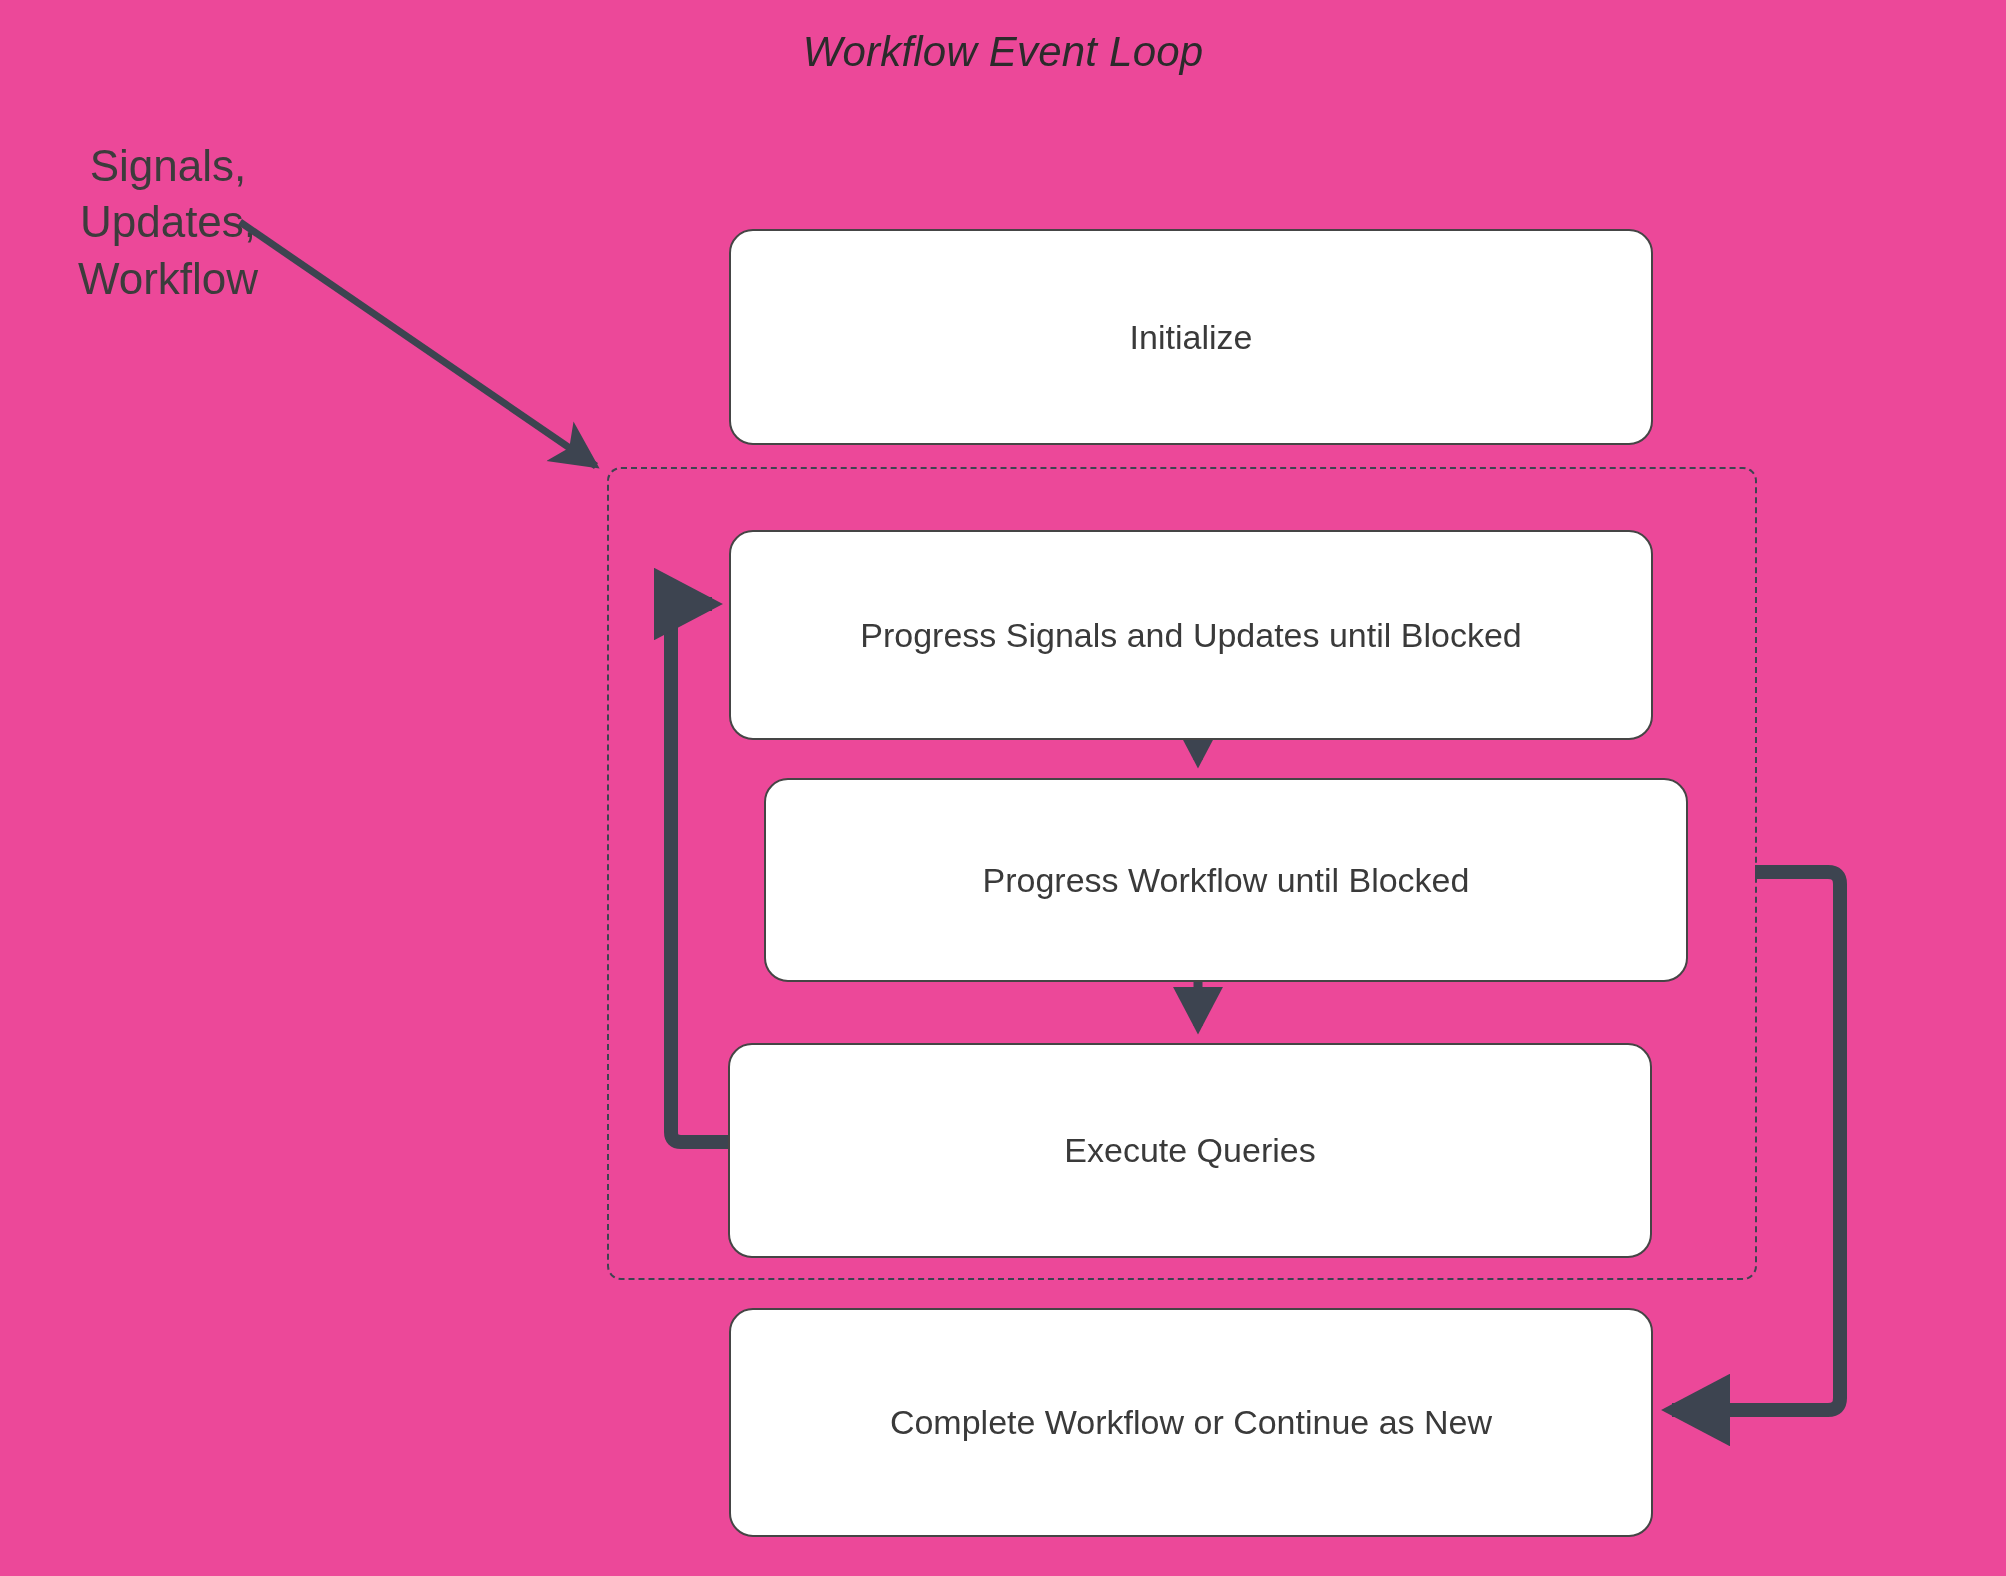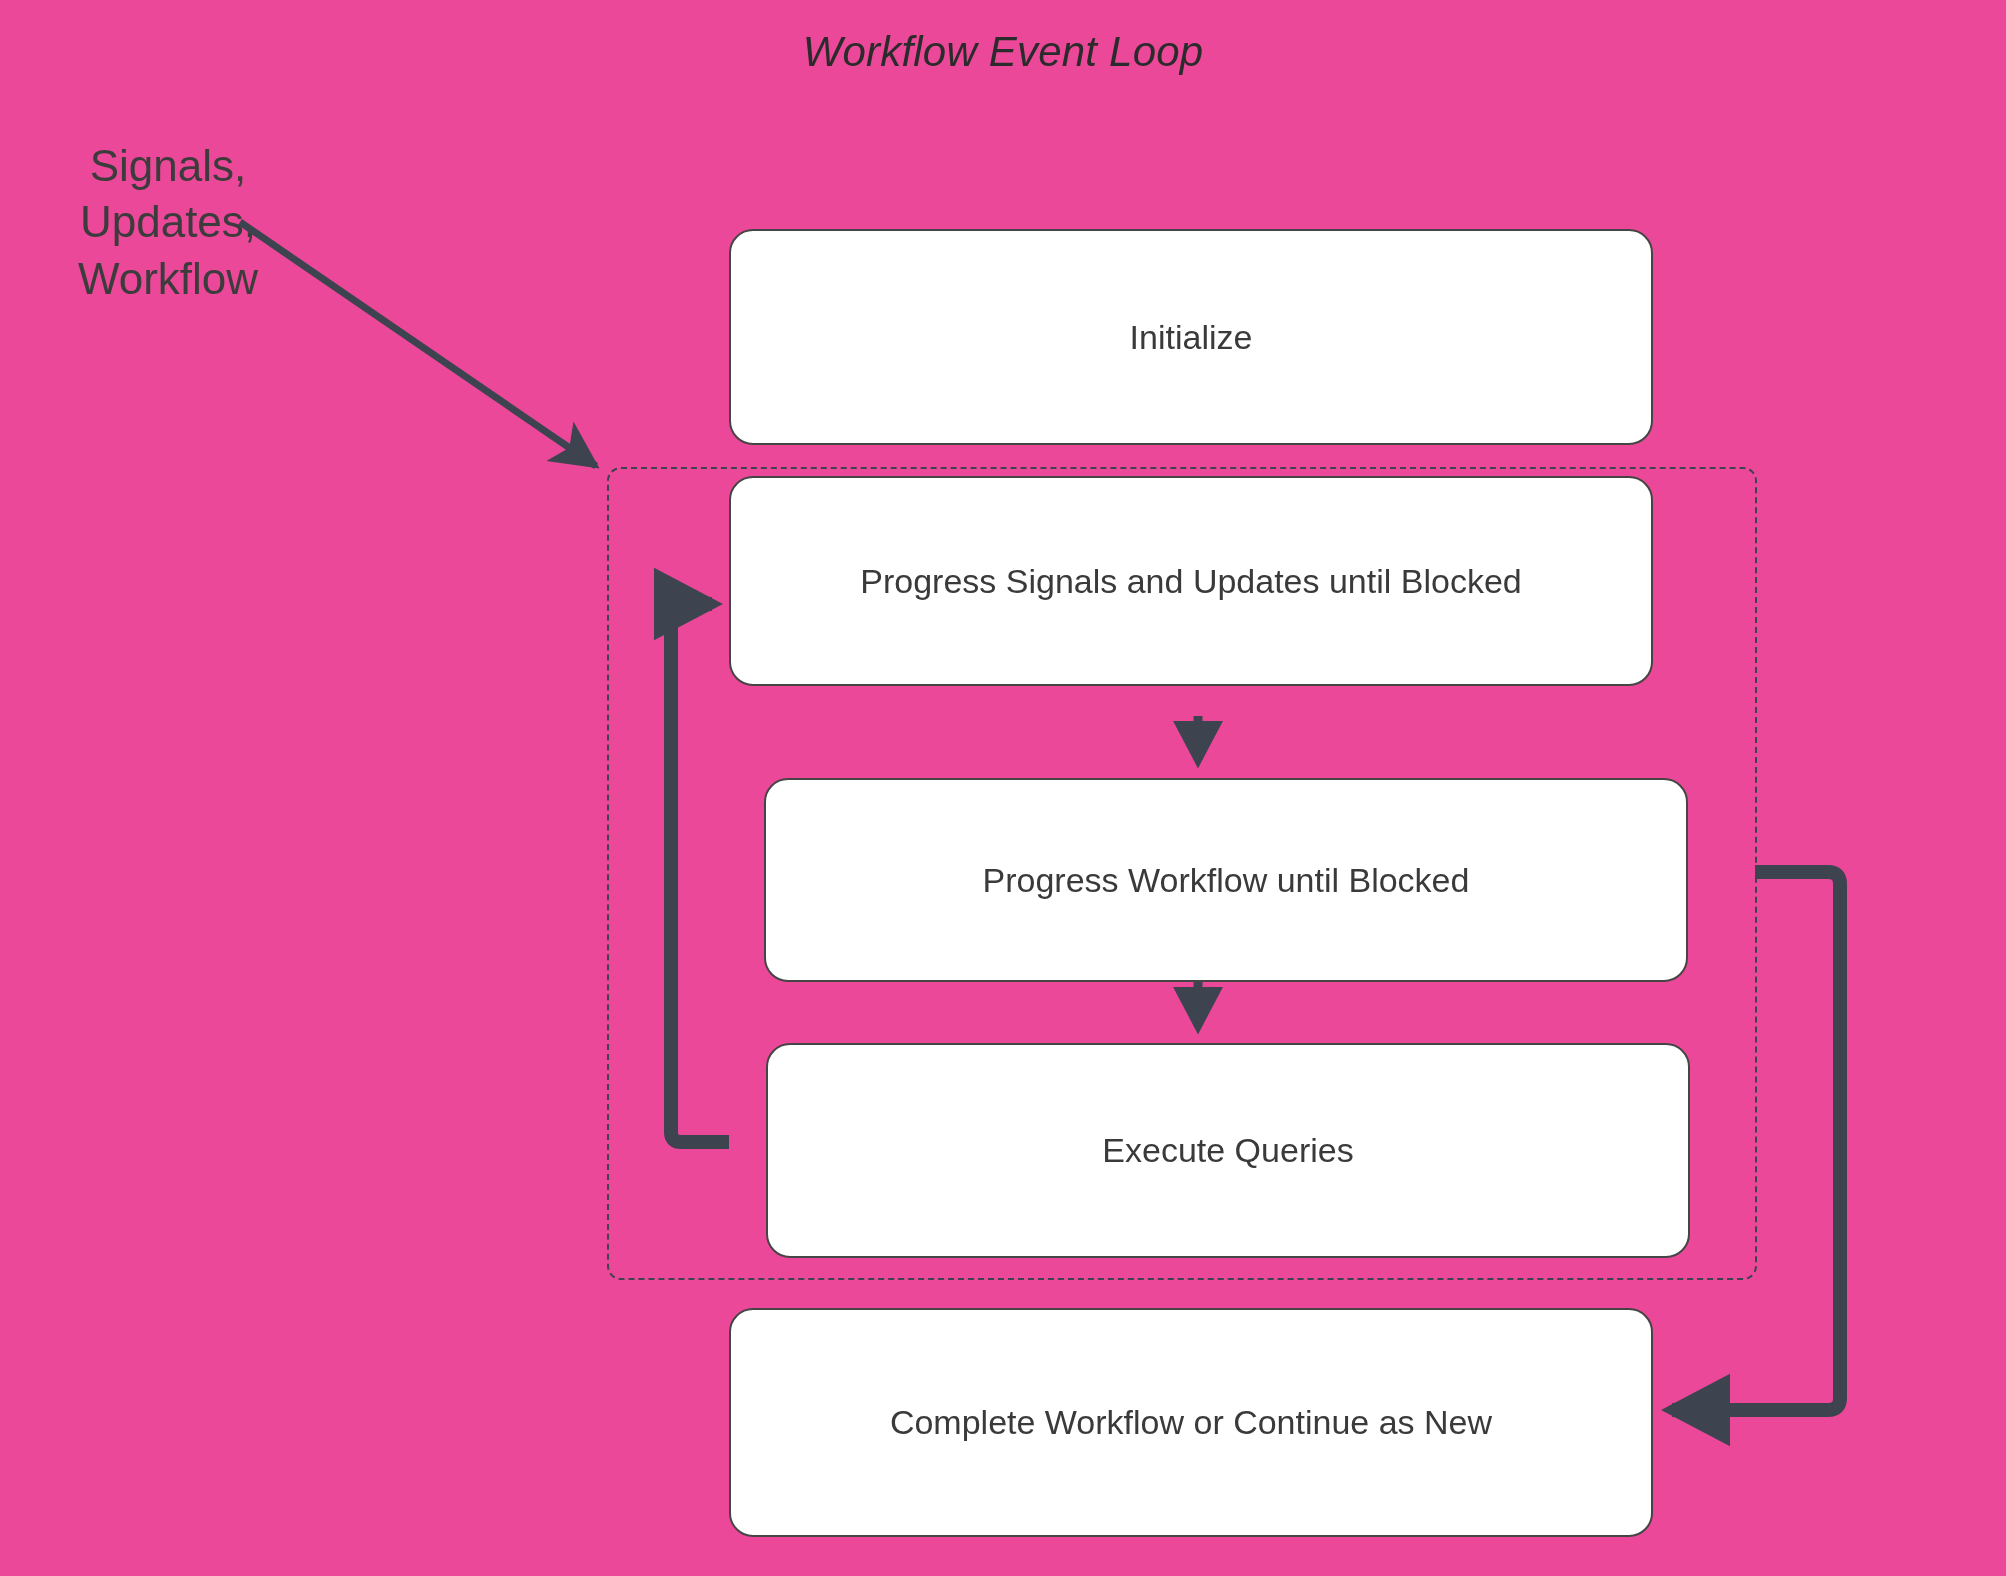--- a/index.html
+++ b/index.html
@@ -65,23 +65,23 @@
     line-height: 1.2;
   }
   .loop-container {
     position: absolute;
     border: 2px dashed #3d4450;
     border-radius: 14px;
     box-sizing: border-box;
     background: transparent;
   }
   #node-initialize  { left: 729px;  top: 229px;  width: 924px; height: 216px; }
-  #node-progress-signals { left: 729px; top: 476px; width: 924px; height: 210px; }
+  #node-progress-signals { left: 729px; top: 530px; width: 924px; height: 210px; }
   #node-progress-workflow { left: 729px; top: 778px; width: 924px; height: 204px; margin-left: 35px; }
-  #node-execute-queries  { left: 766px; top: 1043px; width: 924px; height: 215px; align-items: center; }
+  #node-execute-queries  { left: 728px; top: 1043px; width: 924px; height: 215px; align-items: center; }
   #node-complete-workflow { left: 729px; top: 1308px; width: 924px; height: 229px; }
   #loop-container { left: 607px; top: 467px; width: 1150px; height: 813px; }
 </style>
 </head>
 <body>
 
 <div id="canvas">
 
   <div class="diagram-title">Workflow Event Loop</div>
 

